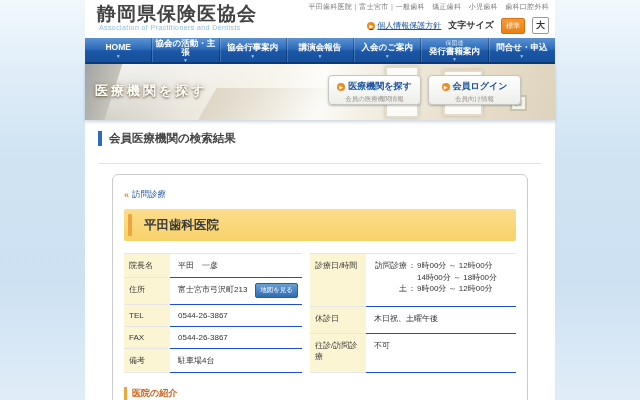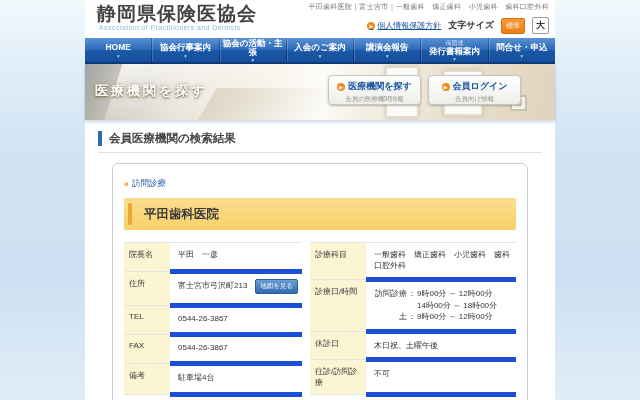--- a/index.html
+++ b/index.html
@@ -44,34 +44,34 @@
   .win2 { left:300px; top:2px; width:34px; height:52px; }
   .frame1 { position:absolute; left:425px; top:31px; width:17px; height:16px; background:#f6f3ea; border:2px solid #c9c2ad; font-size:7px; line-height:12px; text-align:center; color:#7d7662; }
   .banner-caption { position:absolute; left:10px; top:18px; font-size:13px; font-weight:bold; color:#fff; letter-spacing:3px; text-shadow:0 1px 2px rgba(110,95,60,.9),0 0 4px rgba(120,105,70,.6); }
   .banner-btns { position:absolute; left:243px; top:11px; display:flex; gap:7px; }
   .bn-btn { width:93px; height:30px; background:linear-gradient(#ffffff,#ededea); border:1px solid #c6c6c2; border-radius:4px; box-shadow:0 1px 2px rgba(0,0,0,.25); text-align:center; padding-top:4px; cursor:pointer; }
   .bn-title { display:flex; align-items:center; justify-content:center; gap:3px; font-size:9px; font-weight:bold; color:#17519e; }
   .bn-sub { font-size:6.5px; color:#98938c; margin-top:2px; }
 
   
   .main { background:#fff; min-height:278px; padding-top:11px; }
-  .ptitle-wrap { margin:0 13px; border-bottom:1px solid #e2e2e2; padding-bottom:6px; }
+  .ptitle-wrap { margin:0 13px; border-bottom:1px solid #e2e2e2; padding-bottom:17px; }
   .ptitle { border-left:4px solid #2a6cb5; padding-left:7px; font-size:11.5px; font-weight:bold; color:#444; }
   .card { margin:10px 27px 0; border:1px solid #ccc; border-radius:6px; background:#fff; padding:9px 11px 14px; }
   .back-link { display:inline-flex; align-items:center; gap:3px; font-size:8.5px; color:#17519e; cursor:pointer; }
   .back-arr { color:#ee8a1e; font-size:9px; font-weight:bold; }
   .clinic-bar { margin-top:7px; position:relative; background:linear-gradient(#fbdd8d,#f8d169); border-radius:2px; height:32px; line-height:32px; padding-left:20px; font-size:12.5px; font-weight:bold; color:#3a3a3a; }
   .clinic-accent { position:absolute; left:4px; top:5px; bottom:5px; width:4px; background:#f0a43c; border-radius:1px; }
 
   .tables { display:flex; gap:8px; margin-top:12px; }
   table { border-collapse:collapse; font-size:8px; color:#333; }
   .t-left { width:178px; }
   .t-right { flex:1; width:208px; }
   th { background:#fbf5d3; font-weight:normal; text-align:left; vertical-align:top; padding:6px 3px 6px 5px; border-bottom:1px solid #e6e6e6; }
-  td { padding:6px 4px 6px 8px; border-bottom:5px solid #1d4ed8; vertical-align:top; }
+  td { padding:6px 4px 6px 8px; border-bottom:1px solid #1d4ed8; vertical-align:top; }
   table { border-top:1px solid #e6e6e6; }
   .t-left th { width:46px; }
   .t-right th { width:56px; }
   .map-btn { float:right; background:linear-gradient(#6b9fd4,#2f6cb0); color:#fff; font-size:6.5px; padding:2px 4px; border-radius:2px; border:1px solid #2a5f9e; cursor:pointer; margin-top:-1px; }
   .sched-entry { display:grid; grid-template-columns:33px 10px auto; line-height:1.45; }
   .sched-days { text-align:right; }
   .sched-sep { text-align:center; }
 
   .intro { margin-top:14px; }
   .intro-title { border-left:3px solid #f0a43c; padding-left:5px; font-size:9px; font-weight:bold; color:#cf5f14; }
@@ -99,33 +99,33 @@
       </div>
     </div>
   </div>
 
   <div class="nav">
     <div class="nav-item">
       <span>HOME</span>
       <span class="nav-arrow">▼</span>
     </div>
     <div class="nav-item">
+      <span>協会の活動・主張</span>
+      <span class="nav-arrow">▼</span>
+    </div>
+    <div class="nav-item">
       <span>協会行事案内</span>
       <span class="nav-arrow">▼</span>
     </div>
     <div class="nav-item">
-      <span>協会の活動・主張</span>
+      <span>講演会報告</span>
       <span class="nav-arrow">▼</span>
     </div>
     <div class="nav-item">
       <span>入会のご案内</span>
-      <span class="nav-arrow">▼</span>
-    </div>
-    <div class="nav-item">
-      <span>講演会報告</span>
       <span class="nav-arrow">▼</span>
     </div>
     <div class="nav-item">
       <span class="nav-top">保団連</span>
       <span>発行書籍案内</span>
       <span class="nav-arrow">▼</span>
     </div>
     <div class="nav-item">
       <span>問合せ・申込</span>
       <span class="nav-arrow">▼</span>
@@ -197,24 +197,20 @@
           </tr>
           <tr>
             <th>備考</th>
             <td>駐車場4台</td>
           </tr>
         </tbody>
           </table>
 
         <table class="t-right">
           <tbody>
-              <tr>
-            <th>診療科目</th>
-            <td>一般歯科　矯正歯科　小児歯科　歯科口腔外科</td>
-          </tr>
           <tr>
             <th>診療日/時間</th>
             <td>
               <div class="sched-entry">
                 <span class="sched-days">訪問診療</span>
                 <span class="sched-sep">：</span>
                 <span class="sched-times">
                   <span>9時00分 ～ 12時00分</span><br>
                   <span>14時00分 ～ 18時00分</span>
                 </span>

